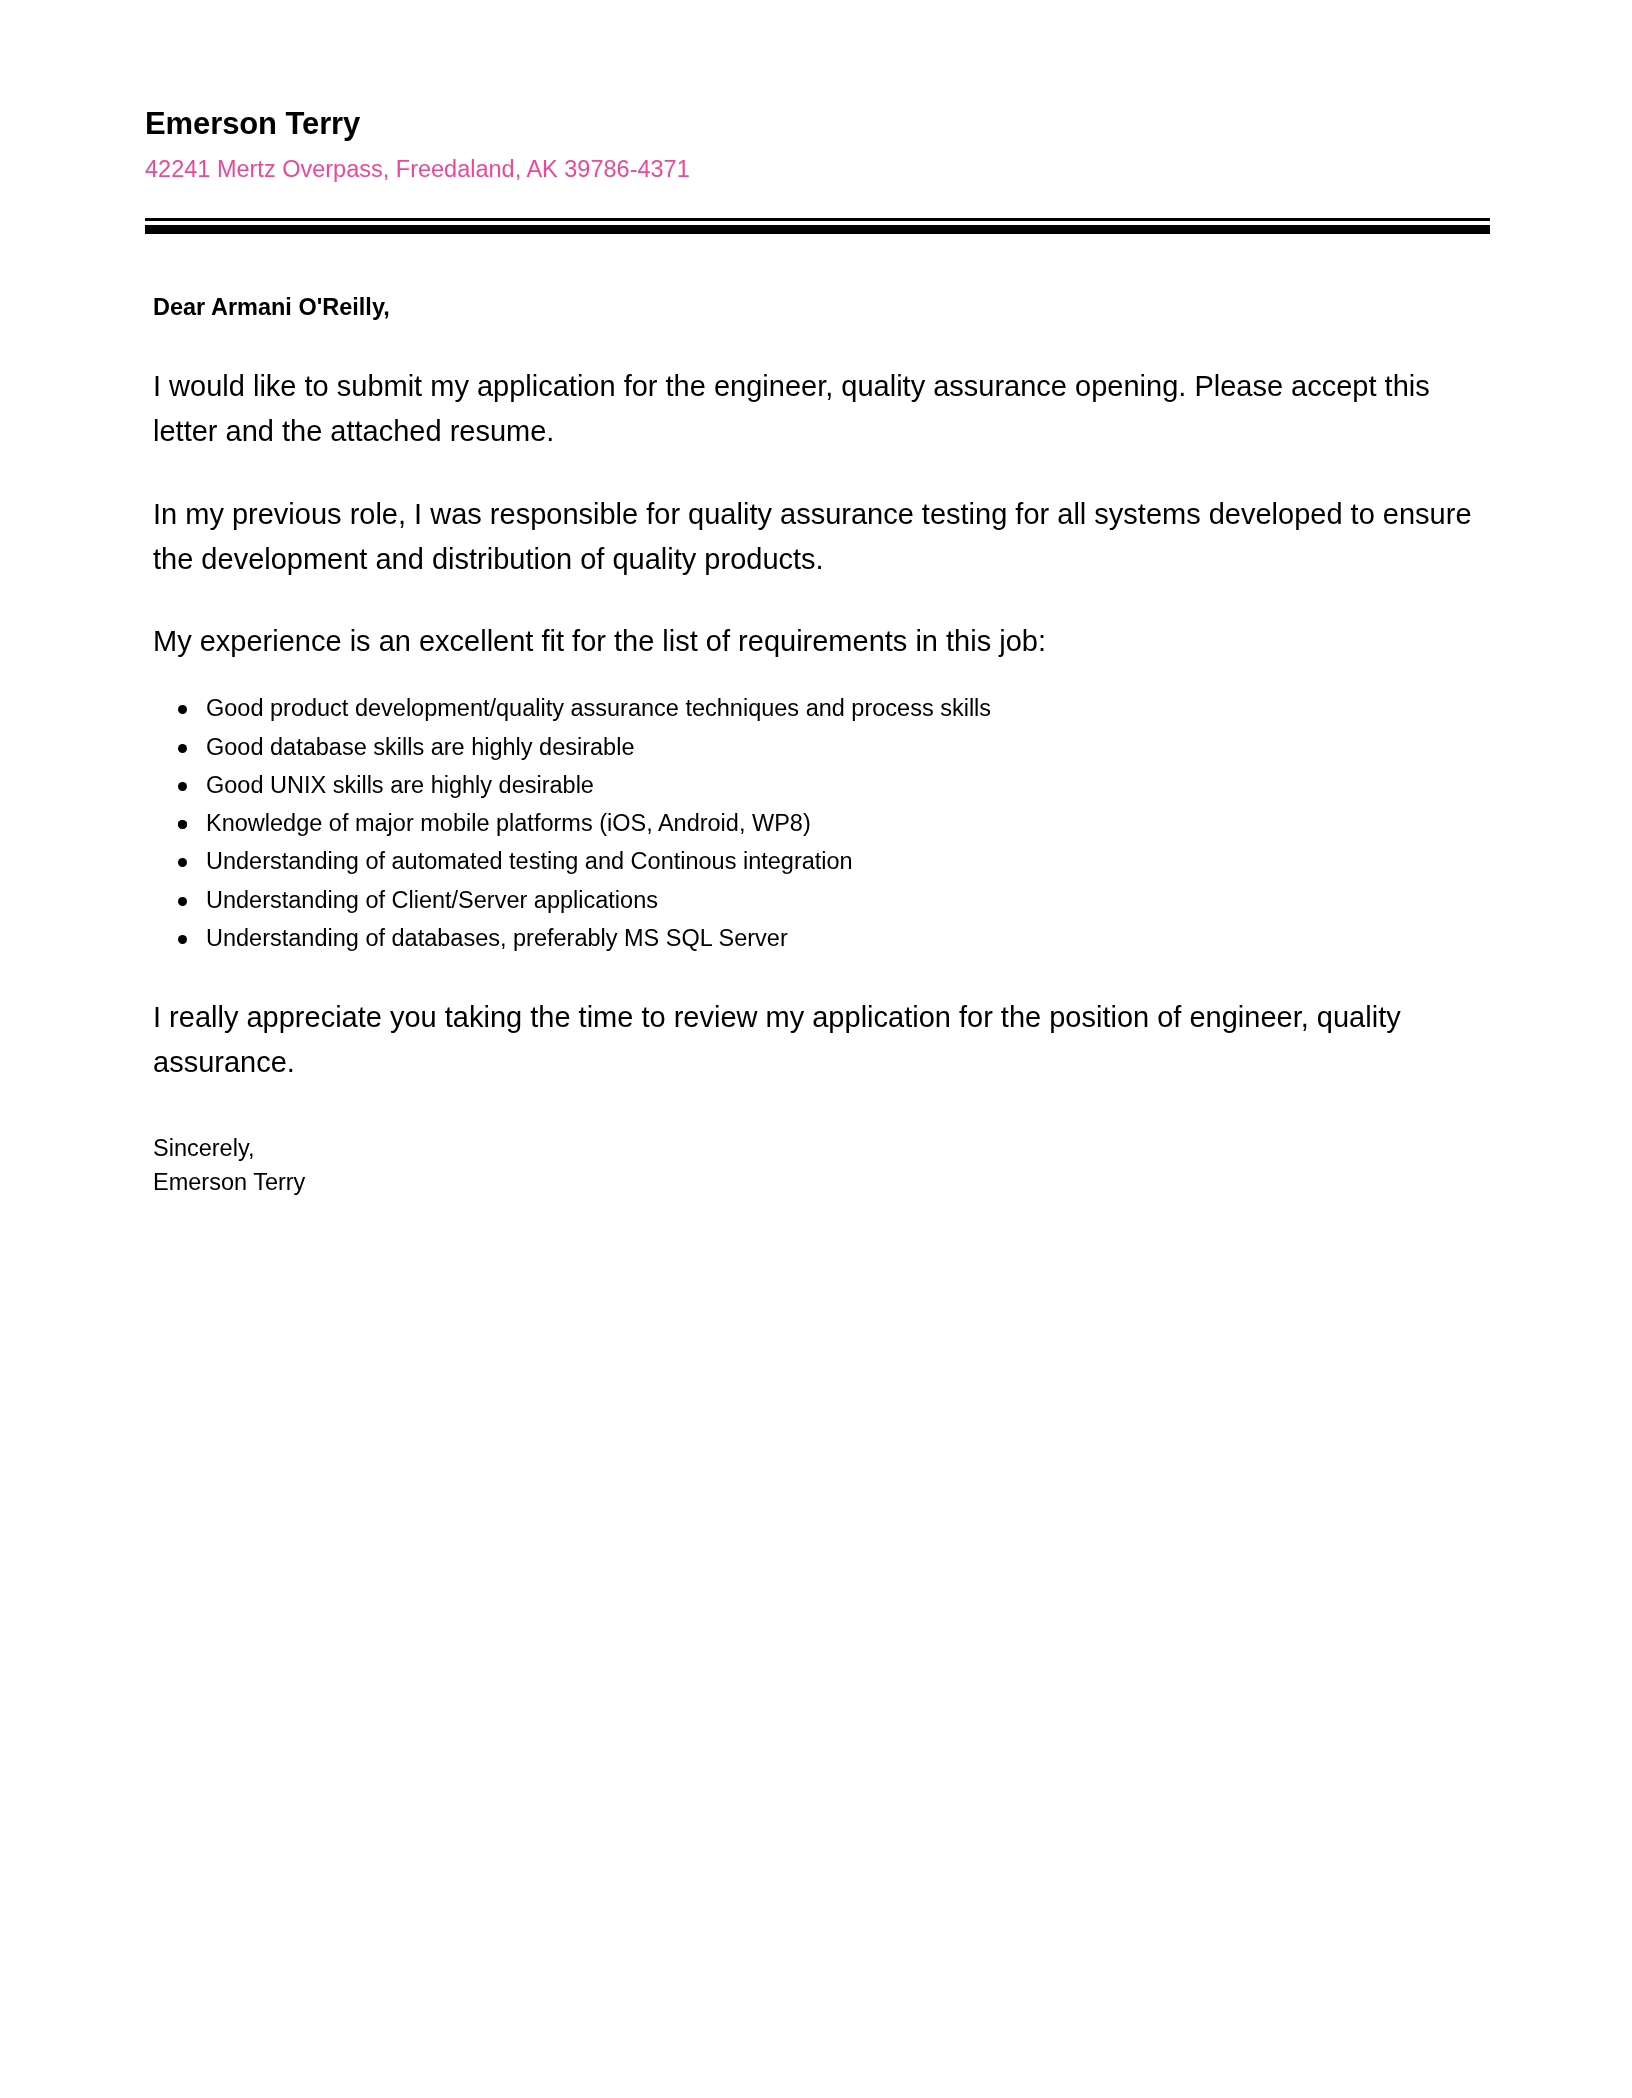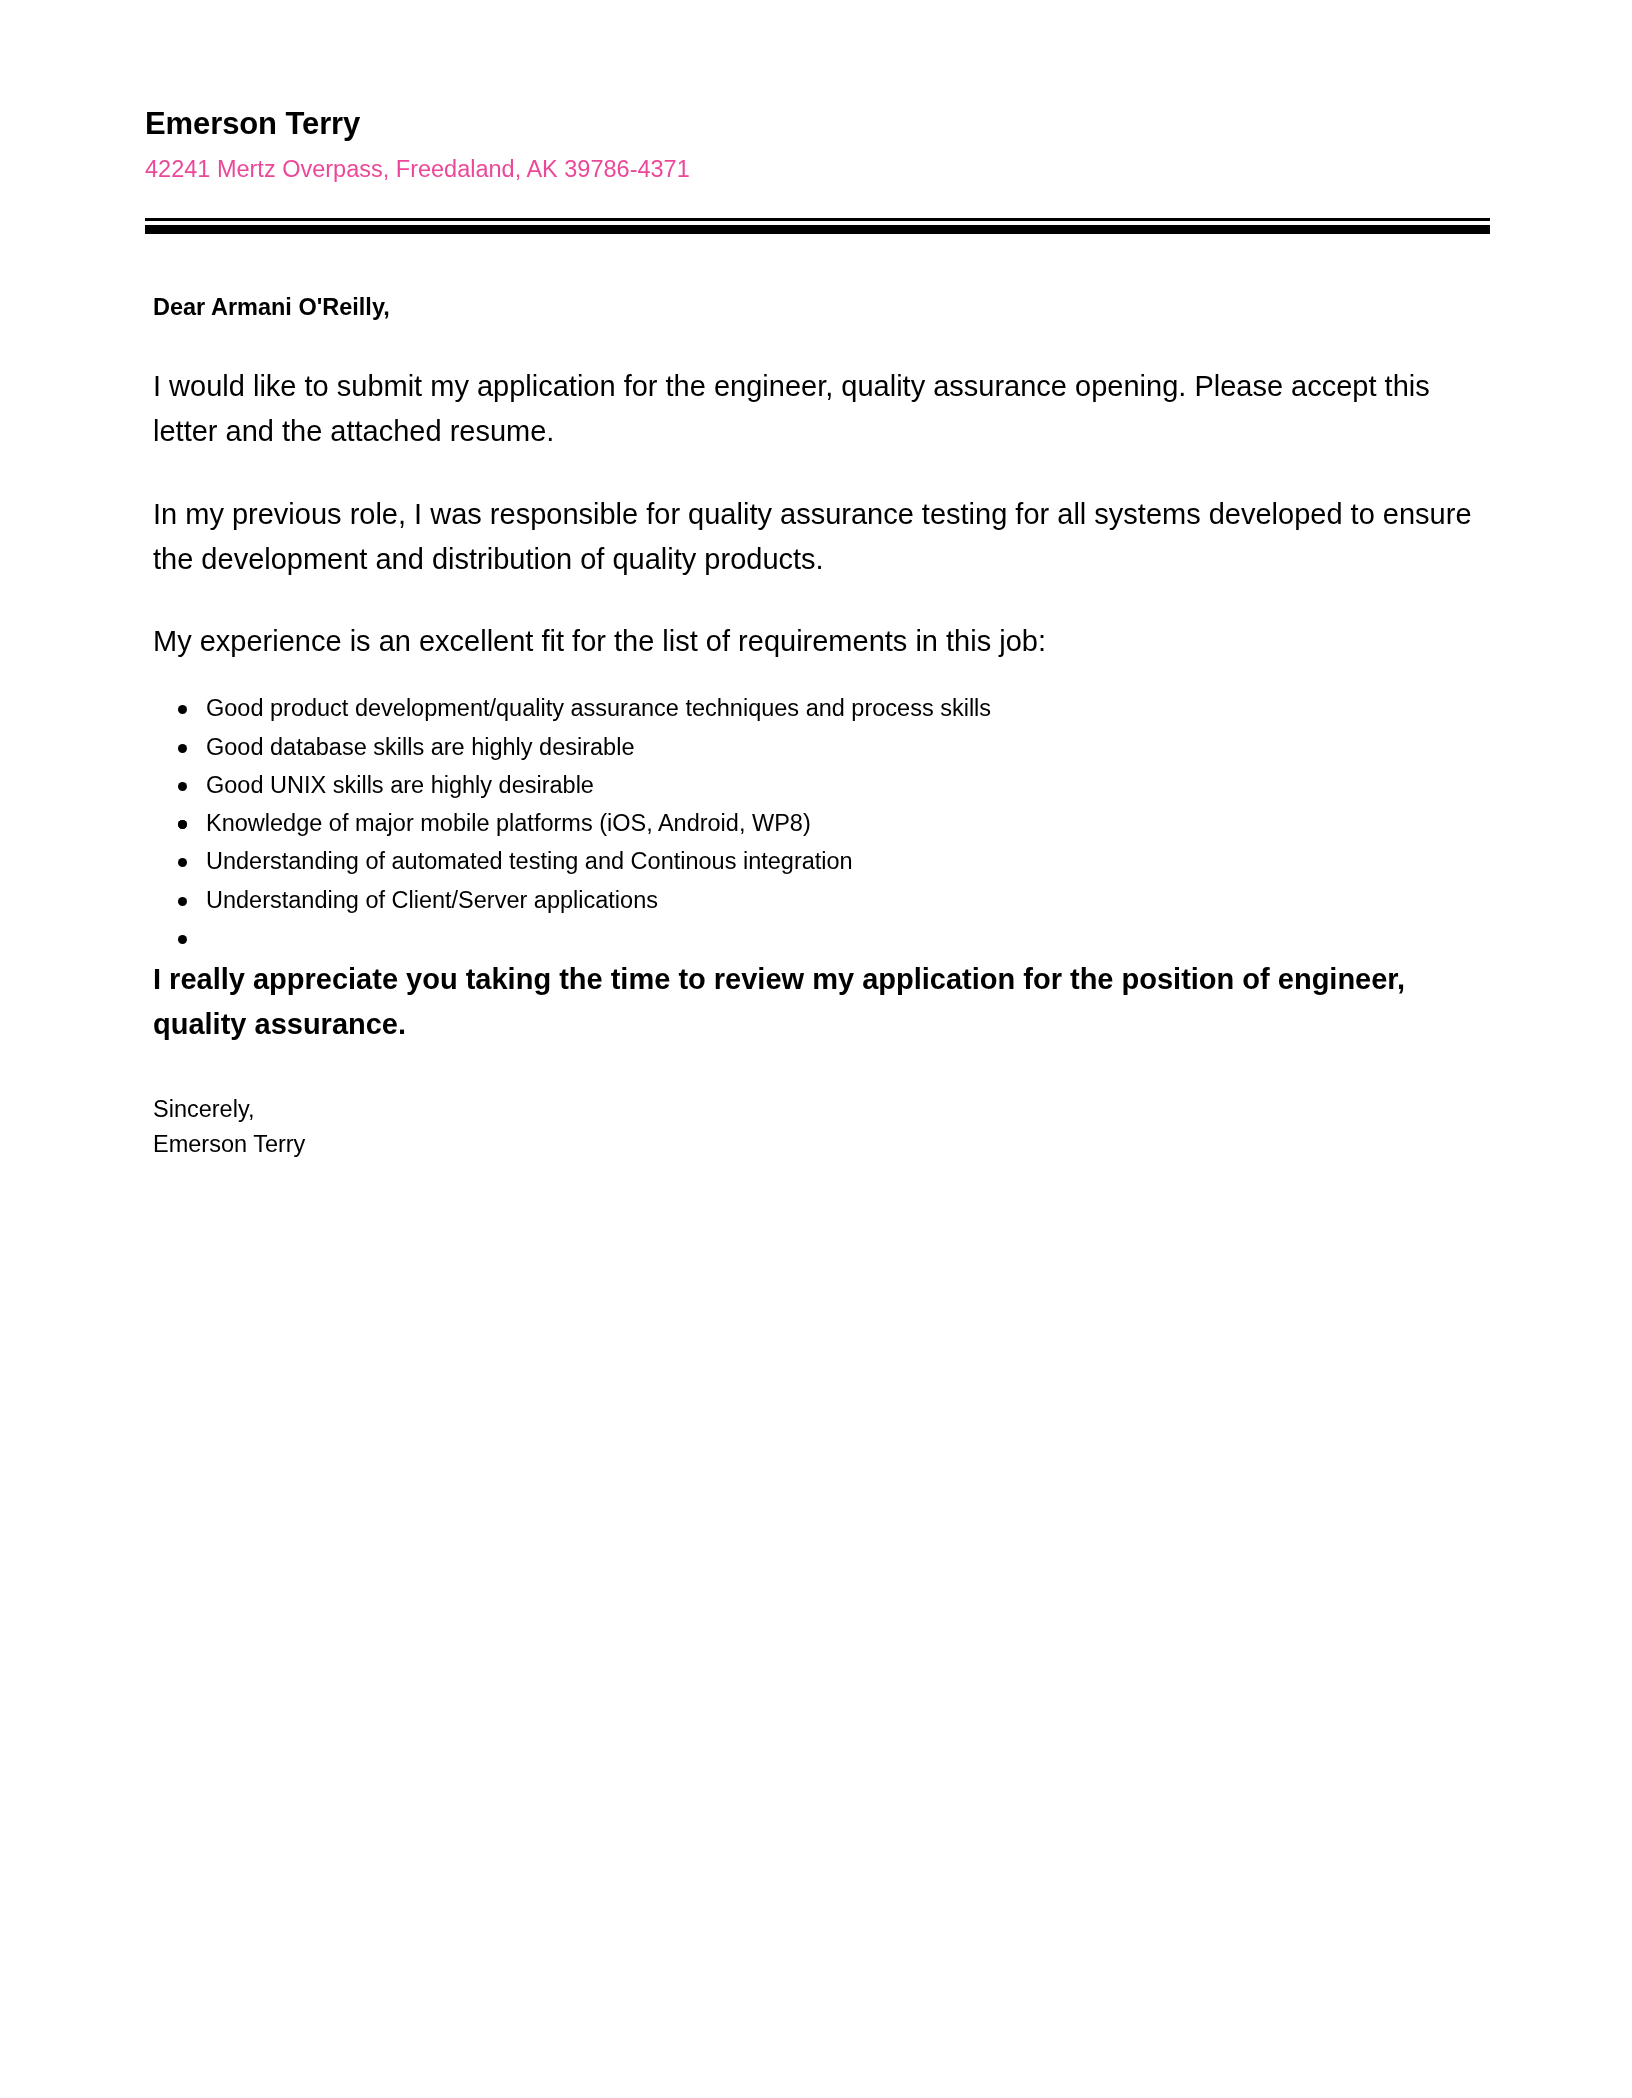--- a/index.html
+++ b/index.html
@@ -82,21 +82,21 @@
     margin: 0 0 39px 0;
   }
   .para {
     font-size: 29px;
     font-weight: normal;
     line-height: 1.56;
     margin: 0 0 37px 0;
     max-width: 1330px;
   }
   .para.bold {
-    font-weight: bold;
+    font-weight: normal;
   }
   .para.lead-in {
     margin-bottom: 29px;
   }
 
   
   .req-list {
     list-style: none;
     margin: 0 0 41px 0;
     padding: 0;
@@ -190,20 +190,21 @@
         <li class="req-item">
           <span class="bullet-glyph"></span>
           <span>Understanding of automated testing and Continous integration</span>
         </li>
         <li class="req-item">
           <span class="bullet-glyph"></span>
           <span>Understanding of Client/Server applications</span>
         </li>
         <li class="req-item">
           <span class="bullet-glyph"></span>
+          <span>Understanding of databases, preferably MS SQL Server</span>
         </li>
       </ul>
 
       <p class="para bold">I really appreciate you taking the time to review my application for the position of engineer, quality assurance.</p>
 
       <div class="signature-block">
         <p class="sig-line">Sincerely,</p>
         <p class="sig-line">Emerson Terry</p>
       </div>
 

